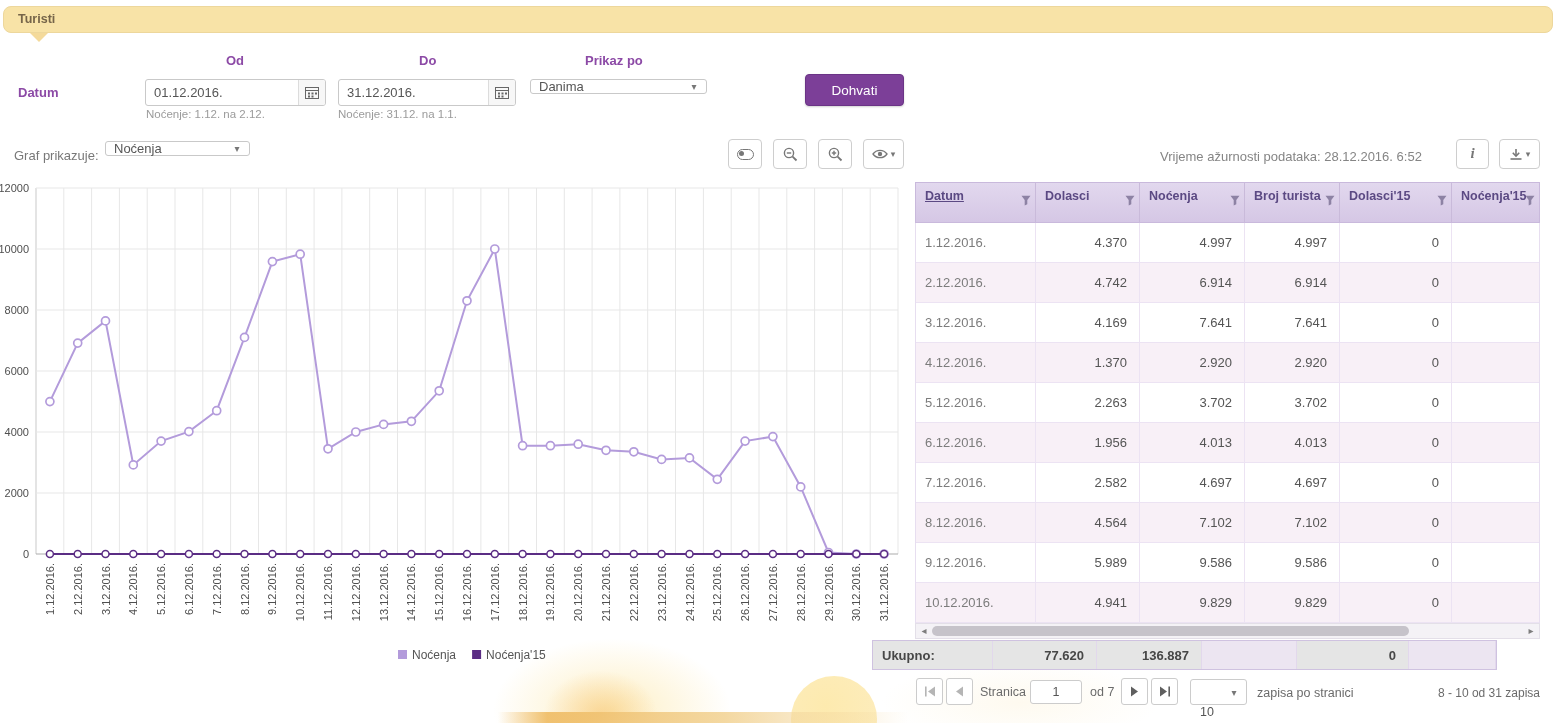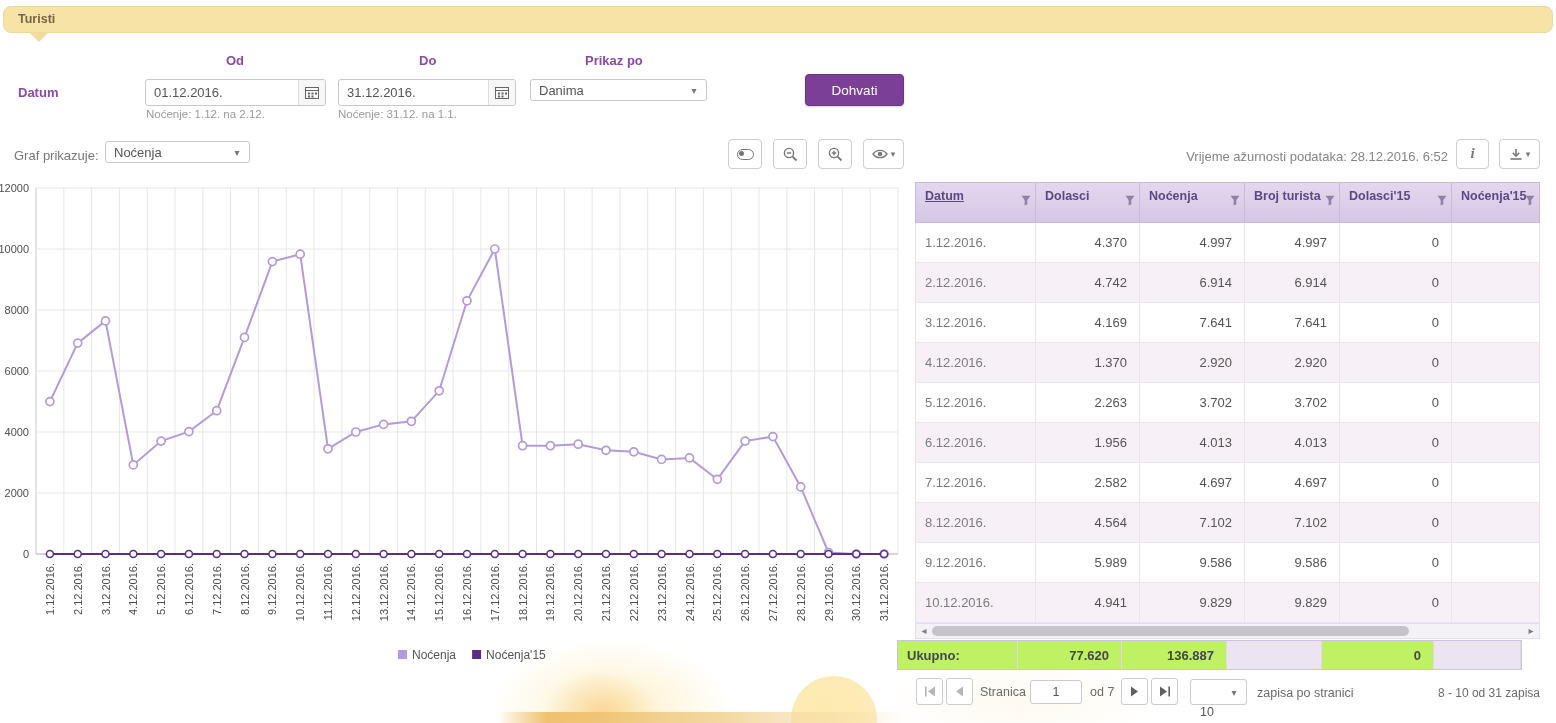--- a/index.html
+++ b/index.html
@@ -34,21 +34,21 @@
   .lbl-od { left:226px; } .lbl-do { left:419px; } .lbl-prikaz { left:585px; }
   .lbl-datum { position:absolute; left:18px; top:85px; font-size:13px; font-weight:bold; color:#8c4aa6; }
 
   .datebox { position:absolute; top:79px; height:27px; background:#fff; border:1px solid #c9c9c9; border-radius:3px; display:flex; overflow:hidden; }
   .box-od { left:145px; width:181px; } .box-do { left:338px; width:178px; }
   .date-input { flex:1; min-width:0; border:none; outline:none; padding:0 8px; font-size:13px; color:#555;
                 font-family:inherit; background:transparent; }
   .cal-btn { width:27px; display:flex; align-items:center; justify-content:center;
              border-left:1px solid #dcdcdc; background:#f7f7f7; cursor:pointer; }
 
-  .selbox { position:absolute; height:22px; background:#fff; border:1px solid #c9c9c9; border-radius:3px;
+  .selbox { position:absolute; height:15px; background:#fff; border:1px solid #c9c9c9; border-radius:3px;
             display:flex; align-items:center; cursor:pointer; }
   .box-prikaz { left:530px; top:79px; width:177px; }
   .box-graf   { left:105px; top:141px; width:145px; }
   .sel-text  { flex:1; padding-left:8px; font-size:13px; color:#555; white-space:nowrap; overflow:hidden; }
   .sel-arrow { width:24px; text-align:center; color:#777; font-size:10px; }
 
   .note { position:absolute; top:108px; font-size:11.5px; color:#9b9b9b; }
   .note-od { left:146px; } .note-do { left:338px; }
 
   .dohvati { position:absolute; left:805px; top:74px; width:99px; height:32px;
@@ -60,21 +60,21 @@
   .tool-btn { position:absolute; top:139px; height:30px; background:#fff; border:1px solid #cecece;
               border-radius:4px; display:flex; align-items:center; justify-content:center; gap:3px;
               cursor:pointer; color:#777; }
   .tb1 { left:728px; width:34px; } .tb2 { left:773px; width:34px; }
   .tb3 { left:818px; width:34px; } .tb4 { left:863px; width:41px; }
   .tb-caret { font-size:9px; color:#777; }
 
   .tgl { width:17px; height:11px; border:1.5px solid #777; border-radius:6px; position:relative; }
   .tgl::after { content:''; position:absolute; left:1.5px; top:1.5px; width:5px; height:5px; border-radius:50%; background:#777; }
 
-  .updated { position:absolute; left:1160px; top:149px; width:288px; text-align:right; font-size:13px; color:#858585; }
+  .updated { position:absolute; left:1160px; top:149px; width:288px; font-size:13px; color:#858585; }
   .info-btn { position:absolute; left:1456px; top:139px; width:33px; height:30px; background:#fff;
               border:1px solid #cecece; border-radius:4px; cursor:pointer; text-align:center; line-height:27px;
               font-family:"Liberation Serif", serif; font-style:italic; font-weight:bold; font-size:15px; color:#777; }
   .dl-btn { position:absolute; left:1499px; top:139px; width:41px; height:30px; background:#fff;
             border:1px solid #cecece; border-radius:4px; cursor:pointer; display:flex;
             align-items:center; justify-content:center; gap:3px; }
 
   
   .chart { position:absolute; left:0; top:182px; }
   .chart text.ax { font-size:11px; fill:#4f4f4f; font-family:"Liberation Sans", sans-serif; }
@@ -103,22 +103,22 @@
   .col3 { width:95px;  } .col4 { width:112px; } .col5 { width:87px; }
 
   .hscroll { position:absolute; left:915px; top:623px; width:625px; height:16px;
              background:#f4f2f6; border:1px solid #e3dfe8; }
   .sb-arrow { position:absolute; top:0; width:16px; height:14px; text-align:center; line-height:14px;
               font-size:10px; color:#7d7d7d; cursor:pointer; }
   .sb-arrow.left { left:0; } .sb-arrow.right { right:0; }
   .sb-thumb { position:absolute; left:16px; top:2px; width:477px; height:10px; background:#c6c3ca;
               border-radius:5px; cursor:grab; }
 
-  .grid-totals { position:absolute; left:897px; top:640px; width:625px; height:30px; display:flex;
-                 background:#bef264; border:1px solid #cfc2e0; }
+  .grid-totals { position:absolute; left:872px; top:640px; width:625px; height:30px; display:flex;
+                 background:#e5e5e5; border:1px solid #cfc2e0; }
   .grid-totals .td { font-weight:bold; color:#474747; border-right:1px solid #e2d8ec; height:100%; }
   .grid-totals .td.shaded { background:#ece5f1; }
 
   
   .pager { position:absolute; left:916px; top:678px; width:624px; height:30px; }
   .pg-btn { position:absolute; top:0; width:27px; height:27px; background:#fff; border:1px solid #ccc;
             border-radius:3px; display:flex; align-items:center; justify-content:center; cursor:pointer; padding:0; }
   .pg-btn.disabled { cursor:default; }
   .pg-first { left:0; } .pg-prev { left:30px; } .pg-next { left:205px; } .pg-last { left:235px; }
   .pg-text { position:absolute; top:7px; font-size:12.5px; color:#6b6b6b; white-space:nowrap; }

